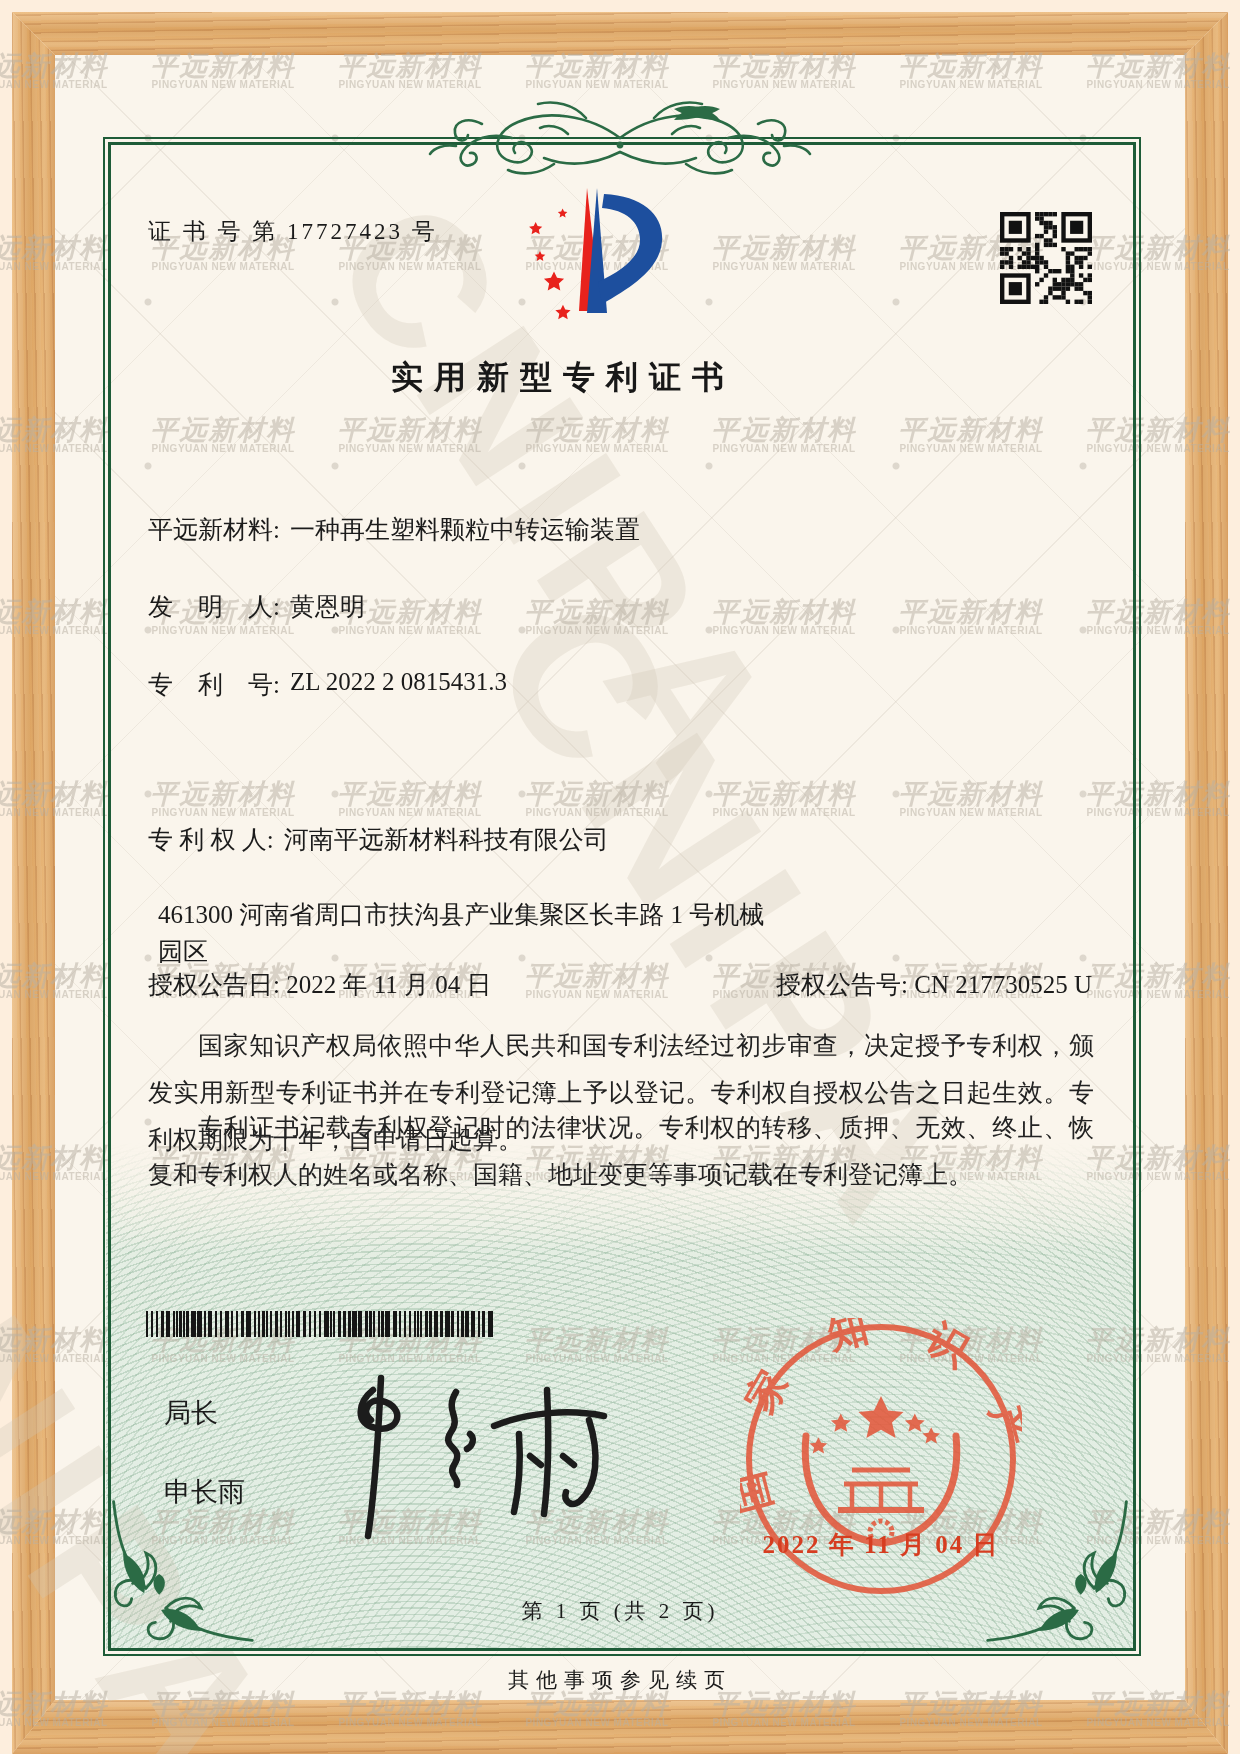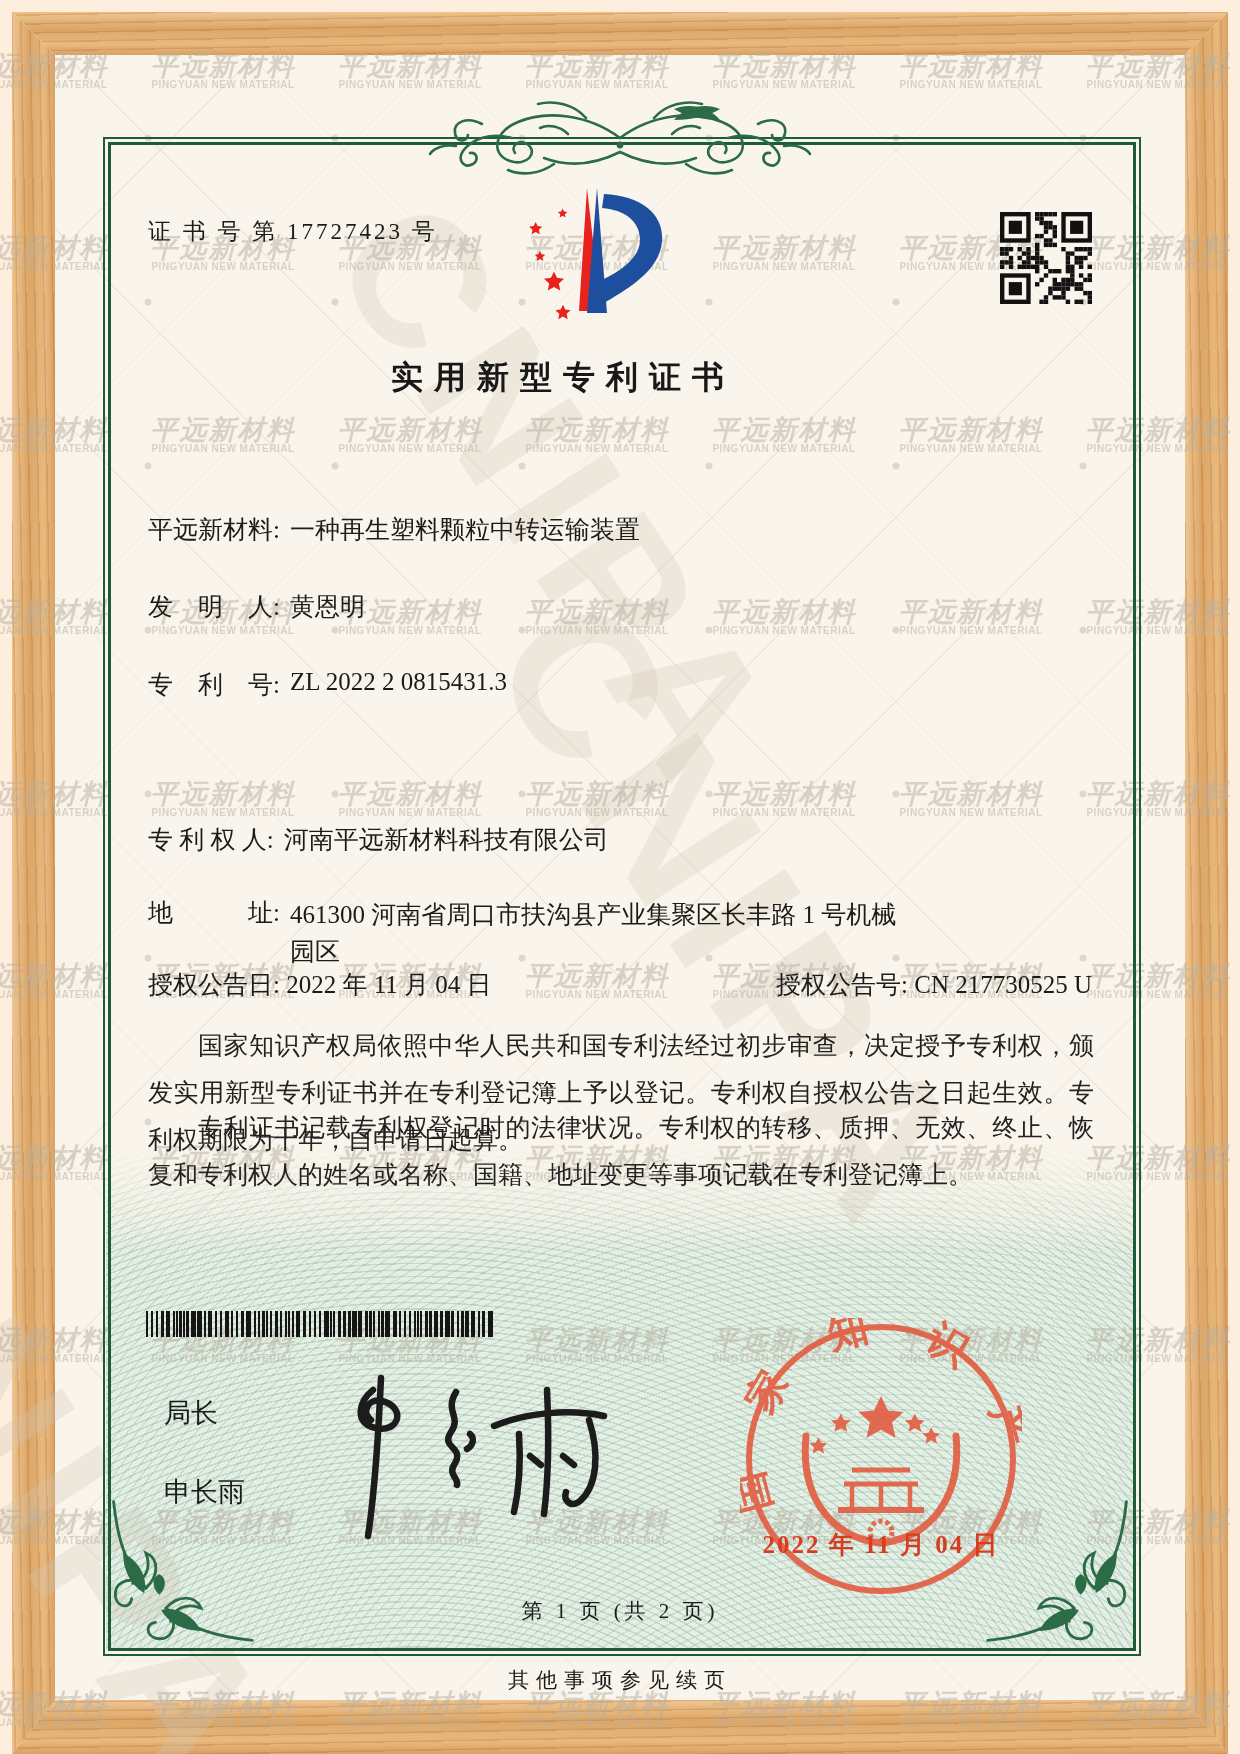--- a/index.html
+++ b/index.html
@@ -595,21 +595,20 @@
   </div>
   <div class="content frow" style="top:668px;">
     <span class="lab">专　利　号:</span>
     <span class="val">ZL 2022 2 0815431.3</span>
   </div>
   <div class="content frow" style="top:823px;">
     <span class="lab">专 利 权 人:</span>
     <span class="val">河南平远新材料科技有限公司</span>
   </div>
   <div class="content frow" id="f-addr" style="top:896px;">
-    <span class="lab">地　　　址:</span>
     <span class="val">461300 河南省周口市扶沟县产业集聚区长丰路 1 号机械园区</span>
   </div>
   <div class="content" id="row-grant" style="top:968px;text-align:center;">
     <span>
       <span>授权公告日:</span>
       <span>2022 年 11 月 04 日</span>
     </span>
     <span>
       <span>授权公告号:</span>
       <span>CN 217730525 U</span>

